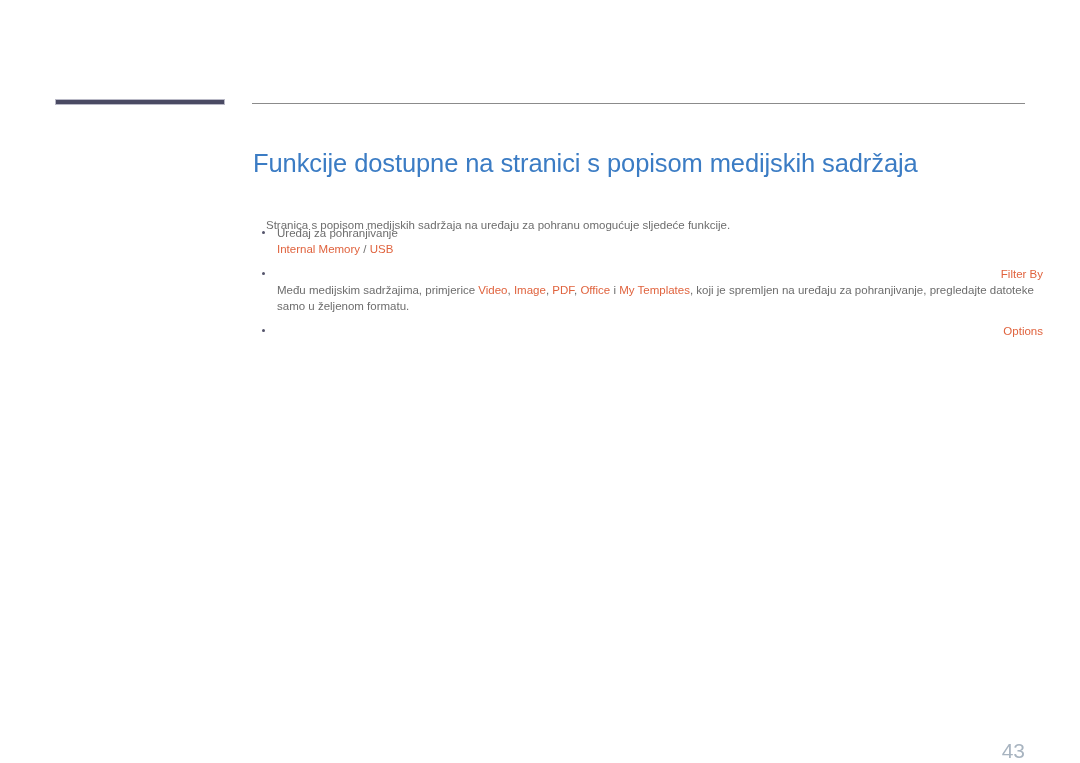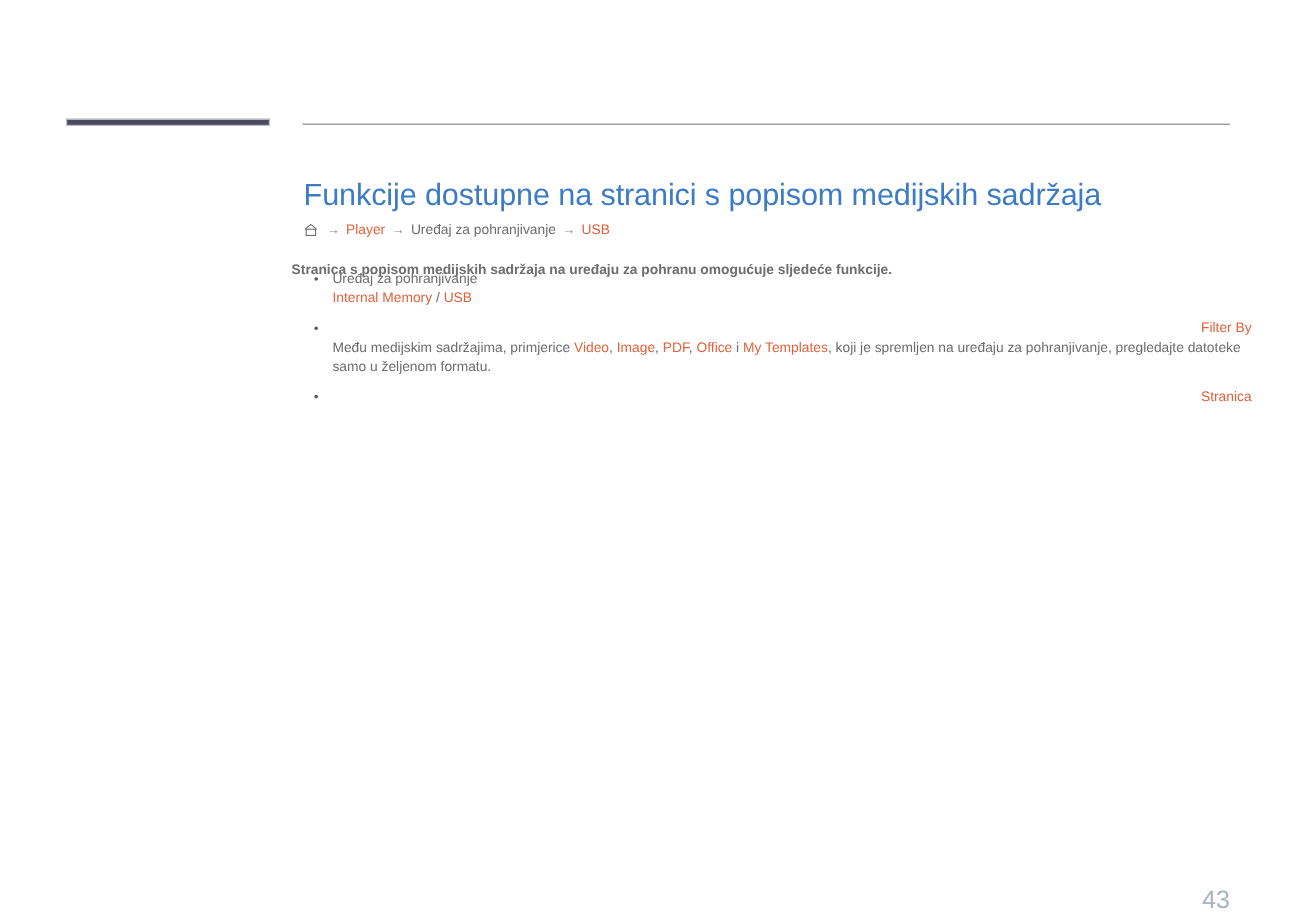--- a/index.html
+++ b/index.html
@@ -81,27 +81,26 @@
   .breadcrumb .crumb-plain { color: #6d6d6d; }
   .breadcrumb .arrow {
     color: #8d8d8d;
     padding: 0 2px;
     font-size: 11px;
   }
 
   
   .intro {
     position: absolute;
-    left: 243px;
+    left: 266px;
     top: 173px;
     width: 790px;
     font-size: 11.5px;
     line-height: 16px;
     color: #6d6d6d;
-    font-weight: bold;
   }
 
   
   .bullets {
     position: absolute;
     left: 253px;
     top: 193px;
     width: 790px;
   }
   .bullet-item {
@@ -149,34 +148,20 @@
 </head>
 <body>
 
 <div class="page">
 
   <div class="header-bar"></div>
   <div class="header-rule"></div>
 
   <h1 class="title">Funkcije dostupne na stranici s popisom medijskih sadržaja</h1>
 
-  <div class="breadcrumb">
-    <span class="home-icon">
-      <svg viewBox="0 0 12 11" width="12" height="11" aria-hidden="true">
-        <path d="M1 5.2 L6 1 L11 5.2" fill="none" stroke="#6d6d6d" stroke-width="0.9"></path>
-        <rect x="2.1" y="5.0" width="7.8" height="5.2" fill="none" stroke="#6d6d6d" stroke-width="0.9"></rect>
-      </svg>
-    </span>
-    <span class="arrow">→</span>
-    <span class="crumb-accent">Player</span>
-    <span class="arrow">→</span>
-    <span class="crumb-plain">Uređaj za pohranjivanje</span>
-    <span class="arrow">→</span>
-    <span class="crumb-accent">USB</span>
-  </div>
 
   <p class="intro">Stranica s popisom medijskih sadržaja na uređaju za pohranu omogućuje sljedeće funkcije.</p>
 
   <div class="bullets">
 
     <div class="bullet-item">
       <span class="bullet-dot"></span>
       <div class="bullet-head">Uređaj za pohranjivanje</div>
       <div class="bullet-sub">
         <span class="accent">Internal Memory</span><span class="plain"> / </span><span class="accent">USB</span>
@@ -186,20 +171,20 @@
     <div class="bullet-item">
       <span class="bullet-dot"></span>
       <div class="bullet-head accent">Filter By</div>
       <div class="bullet-sub">
         <span class="plain">Među medijskim sadržajima, primjerice </span><span class="accent">Video</span><span class="plain">, </span><span class="accent">Image</span><span class="plain">, </span><span class="accent">PDF</span><span class="plain">, </span><span class="accent">Office</span><span class="plain"> i </span><span class="accent">My Templates</span><span class="plain">, koji je spremljen na uređaju za pohranjivanje, pregledajte datoteke samo u željenom formatu.</span>
       </div>
     </div>
 
     <div class="bullet-item">
       <span class="bullet-dot"></span>
-      <div class="bullet-head accent">Stranica</div>
+      <div class="bullet-head accent">Options</div>
     </div>
 
   </div>
 
   <div class="page-number">43</div>
 
 </div>
 
 </body></html>

